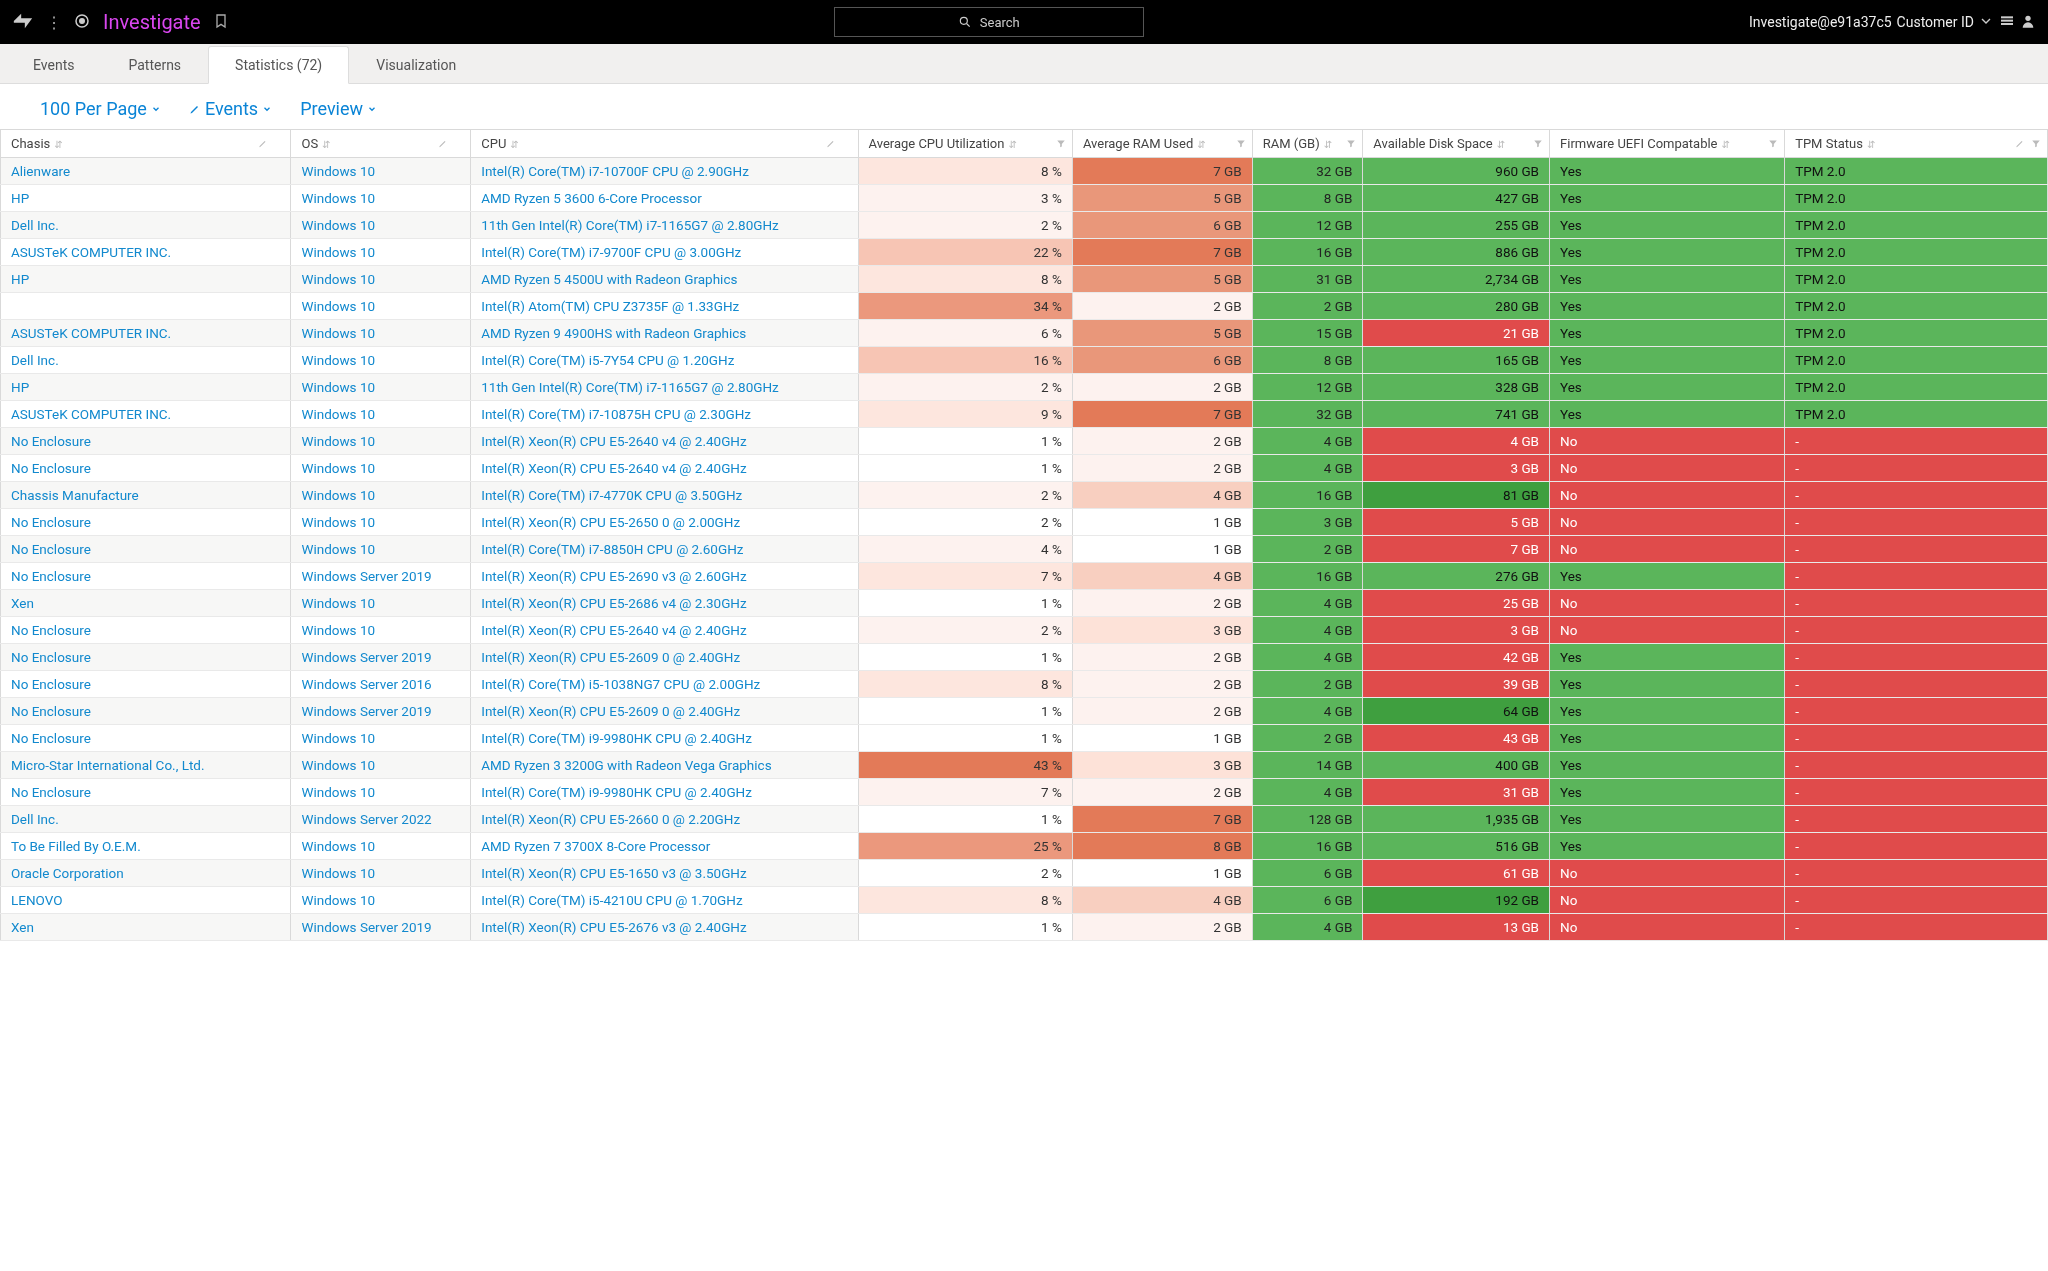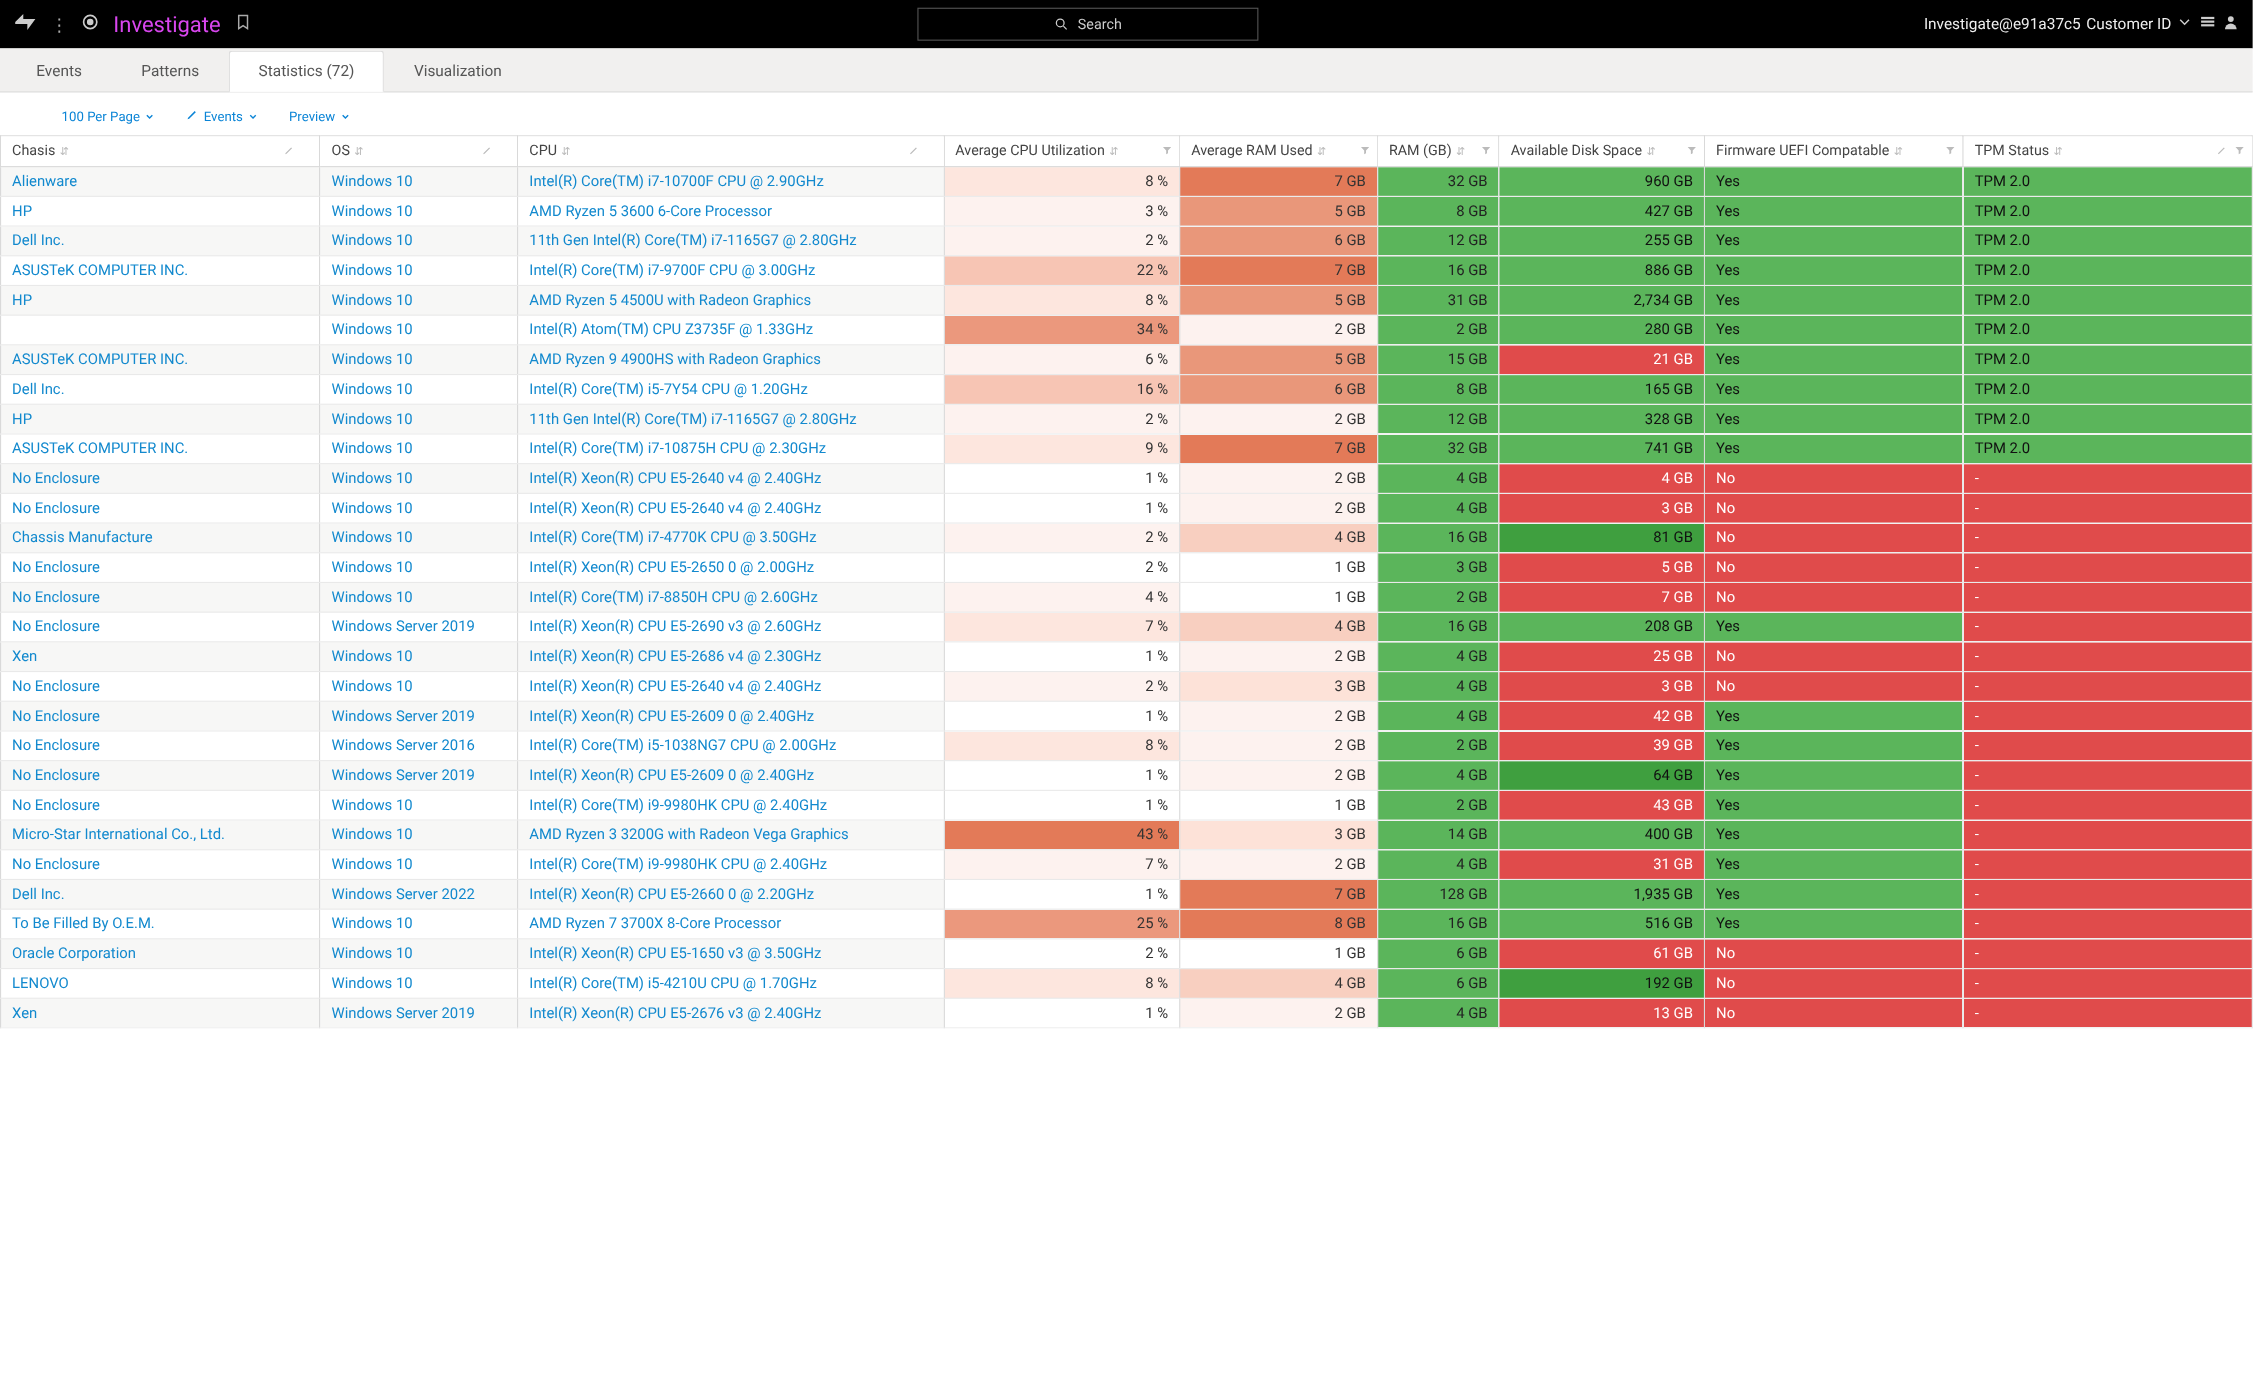--- a/index.html
+++ b/index.html
@@ -17,21 +17,21 @@
   .topbar .searchbox svg { width: 14px; height: 14px; }
   .topbar .right { display: flex; align-items: center; gap: 5px; color: #eee; font-size: 14px; }
   .topbar .right .chev svg, .topbar .right .stack svg, .topbar .right .user svg { width: 16px; height: 16px; }
   
   
   .tabrow { background: #f1f0ef; border-bottom: 1px solid #ddd; height: 40px; display: flex; align-items: flex-end; padding-left: 6px; }
   .tab { padding: 10px 26px; color: #555; border: 1px solid transparent; border-bottom: none; cursor: pointer; font-size: 14px; }
   .tab.active { background: #fff; border: 1px solid #ddd; border-bottom: 1px solid #fff; margin-bottom: -1px; border-radius: 3px 3px 0 0; }
   
   
-  .toolbar { display: flex; gap: 28px; padding: 14px 40px 10px 40px; color: #0a84d6; font-size: 12px; margin-left: 16px; }
+  .toolbar { display: flex; gap: 28px; padding: 14px 40px 10px 40px; color: #0a84d6; font-size: 18px; }
   .toolbar .item { display: flex; align-items: center; gap: 4px; cursor: pointer; }
   .toolbar svg.chev { width: 10px; height: 10px; }
   .toolbar .pencil svg { width: 12px; height: 12px; }
   
   
   table.data { width: 100%; border-collapse: collapse; table-layout: fixed; }
   table.data th { background: #fff; border: 1px solid #d9d9d9; padding: 6px 10px; text-align: left; font-weight: 400; color: #444; position: relative; font-size: 13px; }
   table.data th .sort { color: #bbb; font-size: 10px; margin-left: 4px; }
   table.data th .filter { position: absolute; right: 6px; top: 50%; transform: translateY(-50%); color: #bbb; }
   table.data th .filter svg { width: 10px; height: 10px; }
@@ -356,21 +356,21 @@
         <td class="red">No</td>
         <td class="red">-</td>
       </tr>
       <tr>
         <td class="plain"><span class="lnk">No Enclosure</span></td>
         <td class="plain"><span class="lnk">Windows Server 2019</span></td>
         <td class="plain"><span class="lnk">Intel(R) Xeon(R) CPU E5-2690 v3 @ 2.60GHz</span></td>
         <td class="cpu-2 num">7 %</td>
         <td class="ram-3 num">4 GB</td>
         <td class="green num txtc">16 GB</td>
-        <td class="green num">208 GB</td>
+        <td class="green num">276 GB</td>
         <td class="green">Yes</td>
         <td class="red">-</td>
       </tr>
       <tr>
         <td class="plain"><span class="lnk">Xen</span></td>
         <td class="plain"><span class="lnk">Windows 10</span></td>
         <td class="plain"><span class="lnk">Intel(R) Xeon(R) CPU E5-2686 v4 @ 2.30GHz</span></td>
         <td class="cpu-0 num">1 %</td>
         <td class="ram-1 num">2 GB</td>
         <td class="green num txtc">4 GB</td>

